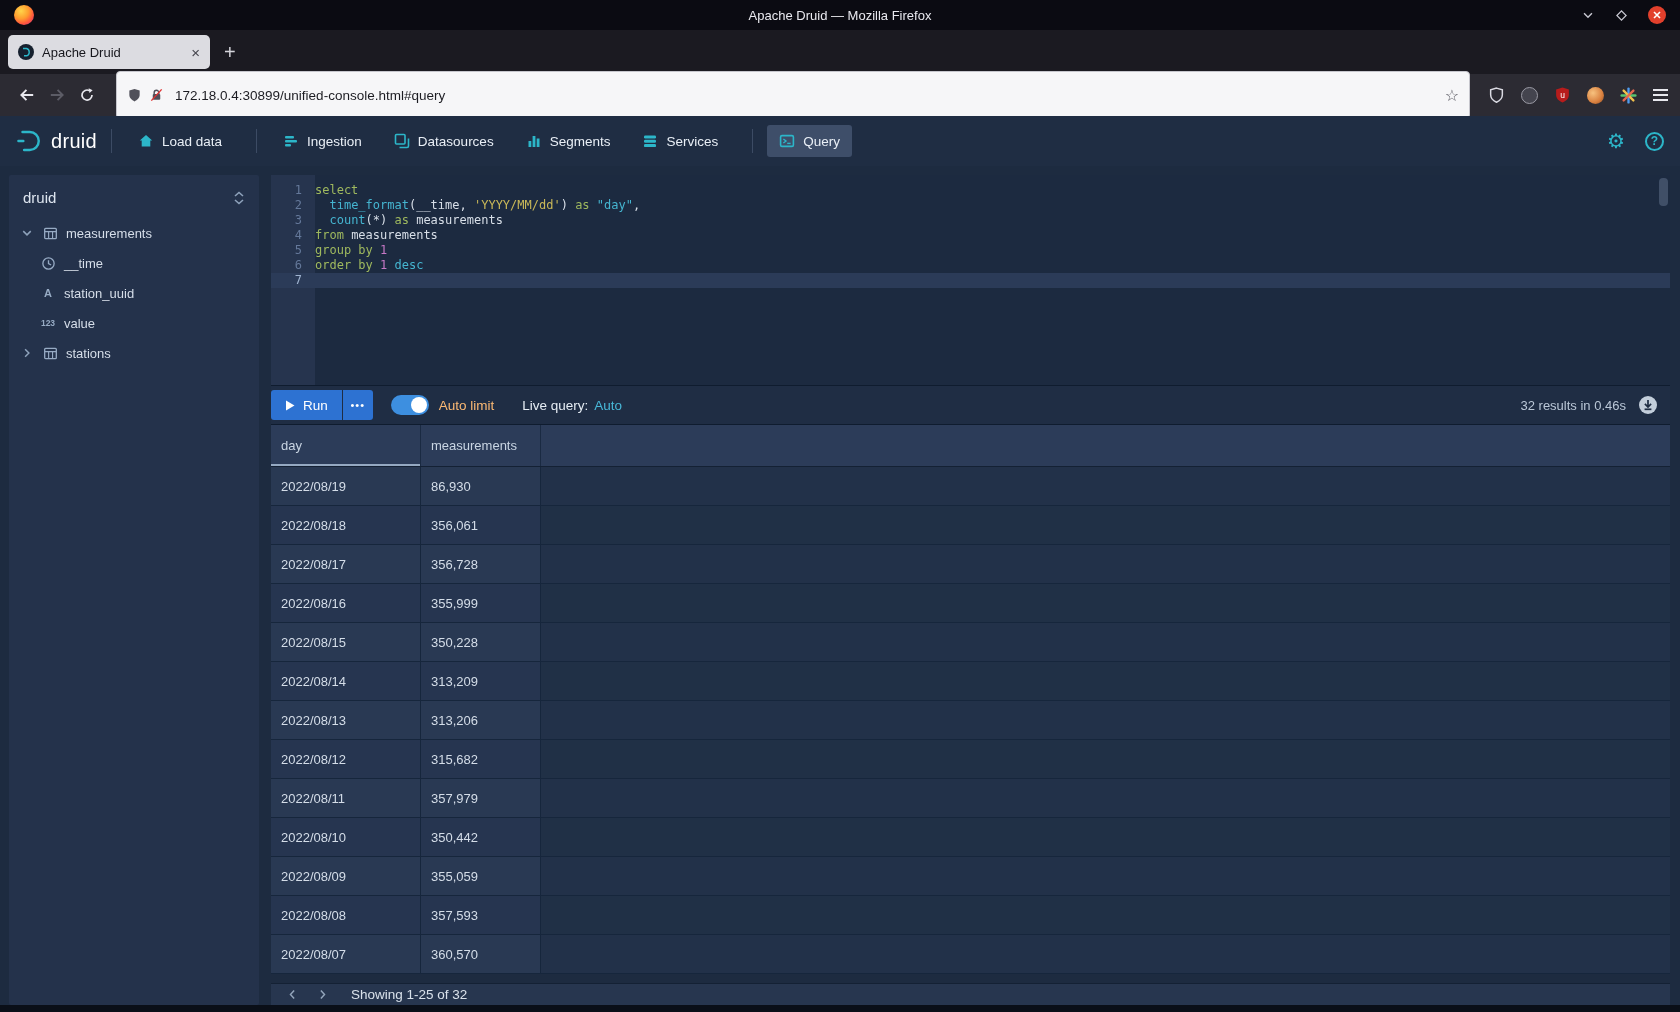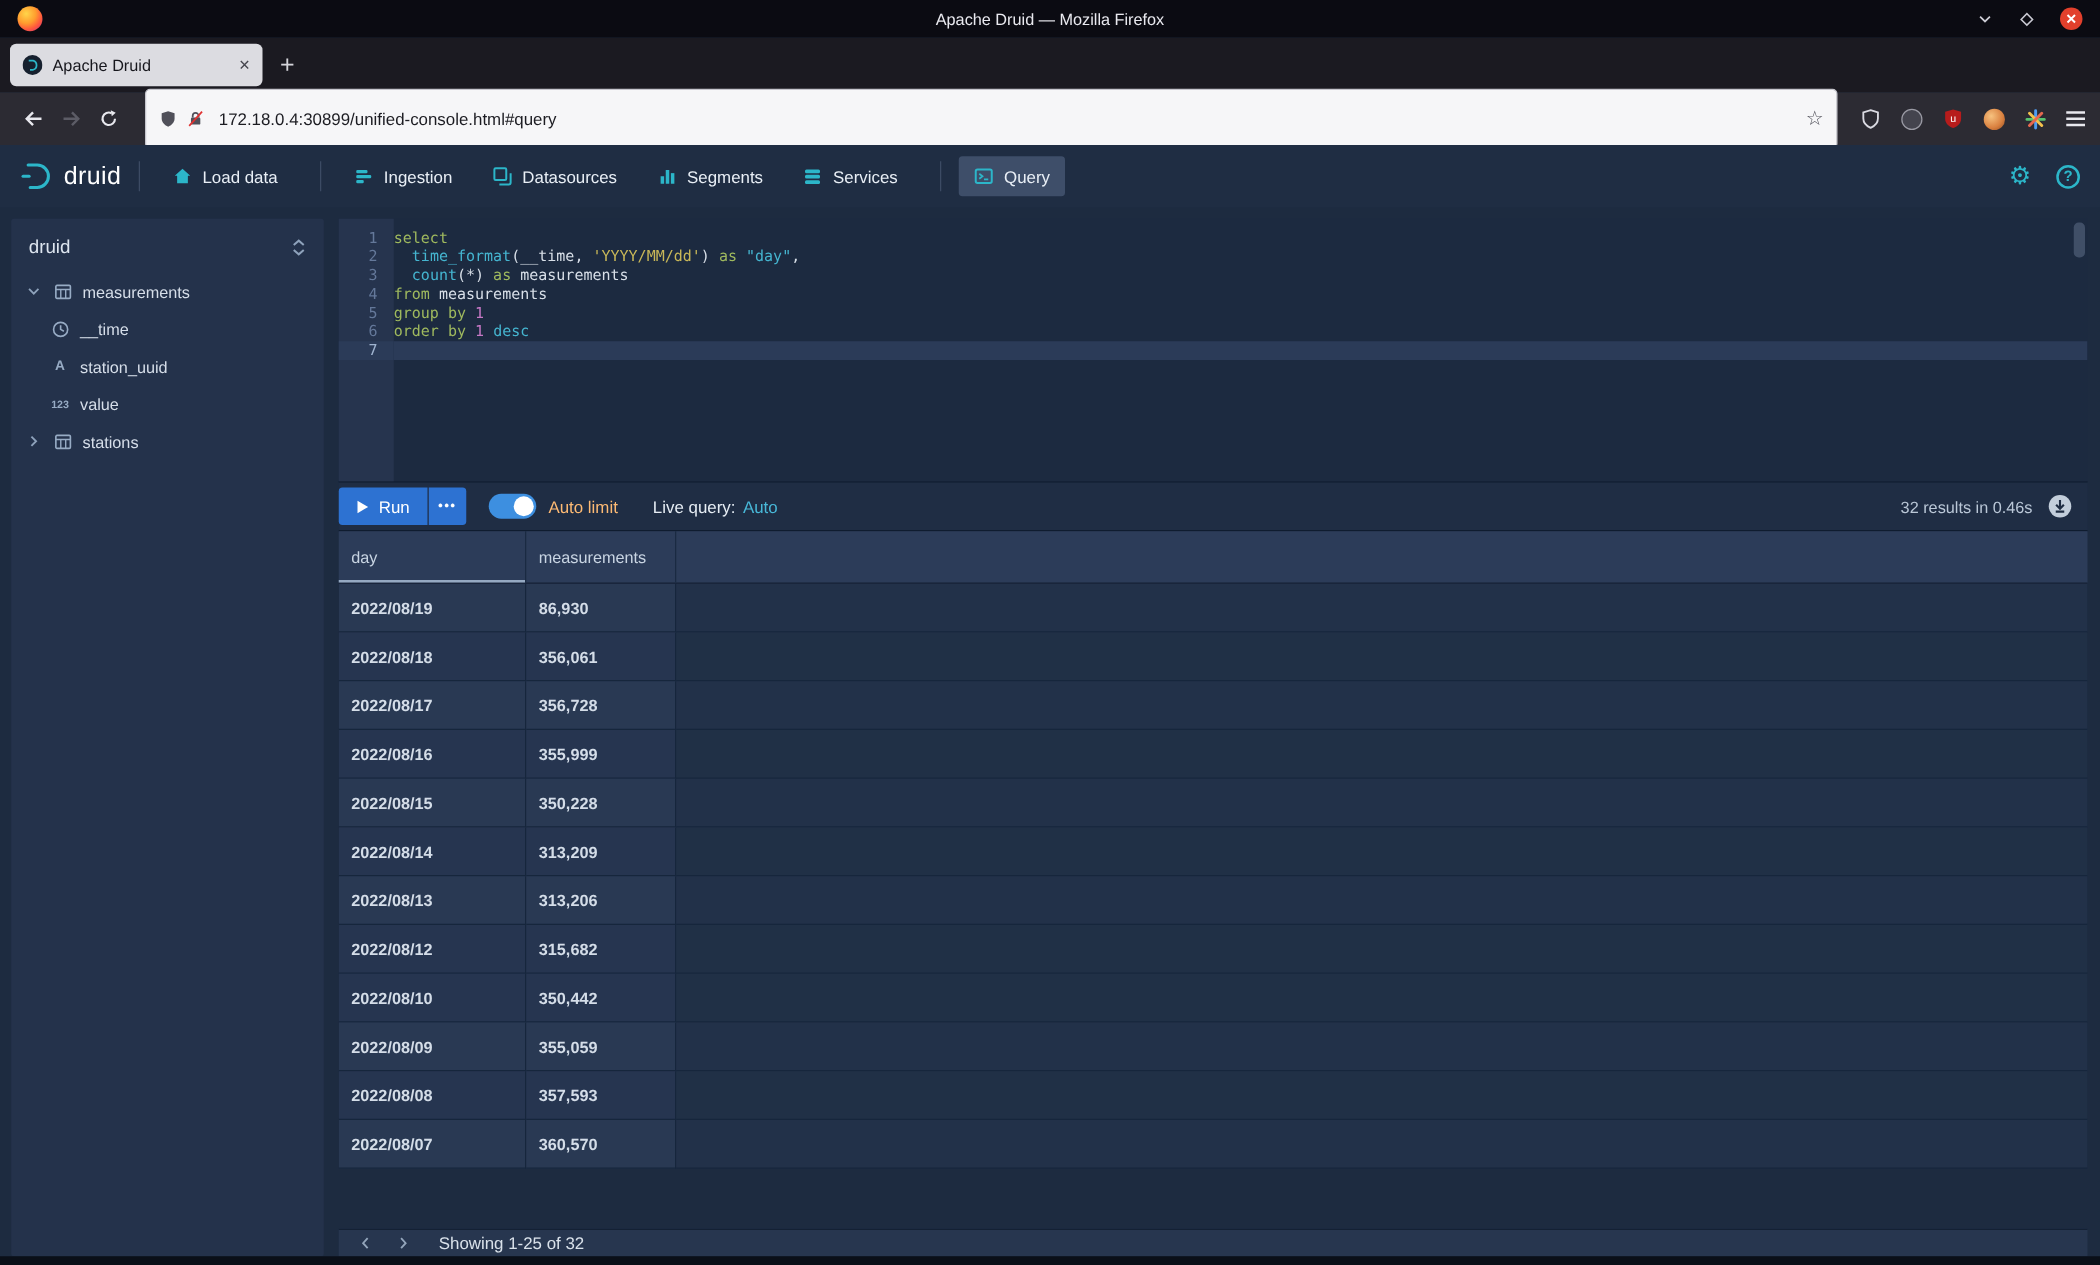--- a/index.html
+++ b/index.html
@@ -106,21 +106,21 @@
   .thead { height:42px; background:#2c3c59; display:flex; border-bottom:1px solid #142134; flex-shrink:0; }
   .th { padding:0 10px; display:flex; align-items:center; font-size:13px; color:#c9d5e3;
         border-right:1px solid #1a2a42; position:relative; }
   .th.day { width:150px; }
   .th.meas { width:120px; }
   .th.sorted::after { content:""; position:absolute; left:0; right:0; bottom:0; height:2px; background:#95a9c2; }
   .th-filler { flex:1; }
   .tbody { flex:1; overflow:hidden; }
   .trow { display:flex; height:39px; }
   .td { width:150px; padding:0 10px; display:flex; align-items:center; font-size:13px; color:#d4dde8;
-        border-right:1px solid #16263c; border-bottom:1px solid #16263c;font-weight:bold; }
+        border-right:1px solid #16263c; border-bottom:1px solid #16263c; }
   .td.c2 { width:120px; }
   .trow-filler { flex:1; border-bottom:1px solid #16263c; }
   .trow.odd .td { background:#293953; }
   .trow.odd .trow-filler { background:#223149; }
   .trow.even .td { background:#263550; }
   .trow.even .trow-filler { background:#203046; }
 
   
   .pagination { height:22px; background:#27364f; border-top:1px solid #142134; display:flex;
                 align-items:center; padding:0 6px; flex-shrink:0; }
@@ -473,20 +473,25 @@
           <div class="trow odd">
             <div class="td">2022/08/13</div>
             <div class="td c2">313,206</div>
             <div class="trow-filler"></div>
           </div>
           <div class="trow even">
             <div class="td">2022/08/12</div>
             <div class="td c2">315,682</div>
             <div class="trow-filler"></div>
           </div>
+          <div class="trow odd">
+            <div class="td">2022/08/11</div>
+            <div class="td c2">357,979</div>
+            <div class="trow-filler"></div>
+          </div>
           <div class="trow even">
             <div class="td">2022/08/10</div>
             <div class="td c2">350,442</div>
             <div class="trow-filler"></div>
           </div>
           <div class="trow odd">
             <div class="td">2022/08/09</div>
             <div class="td c2">355,059</div>
             <div class="trow-filler"></div>
           </div>

